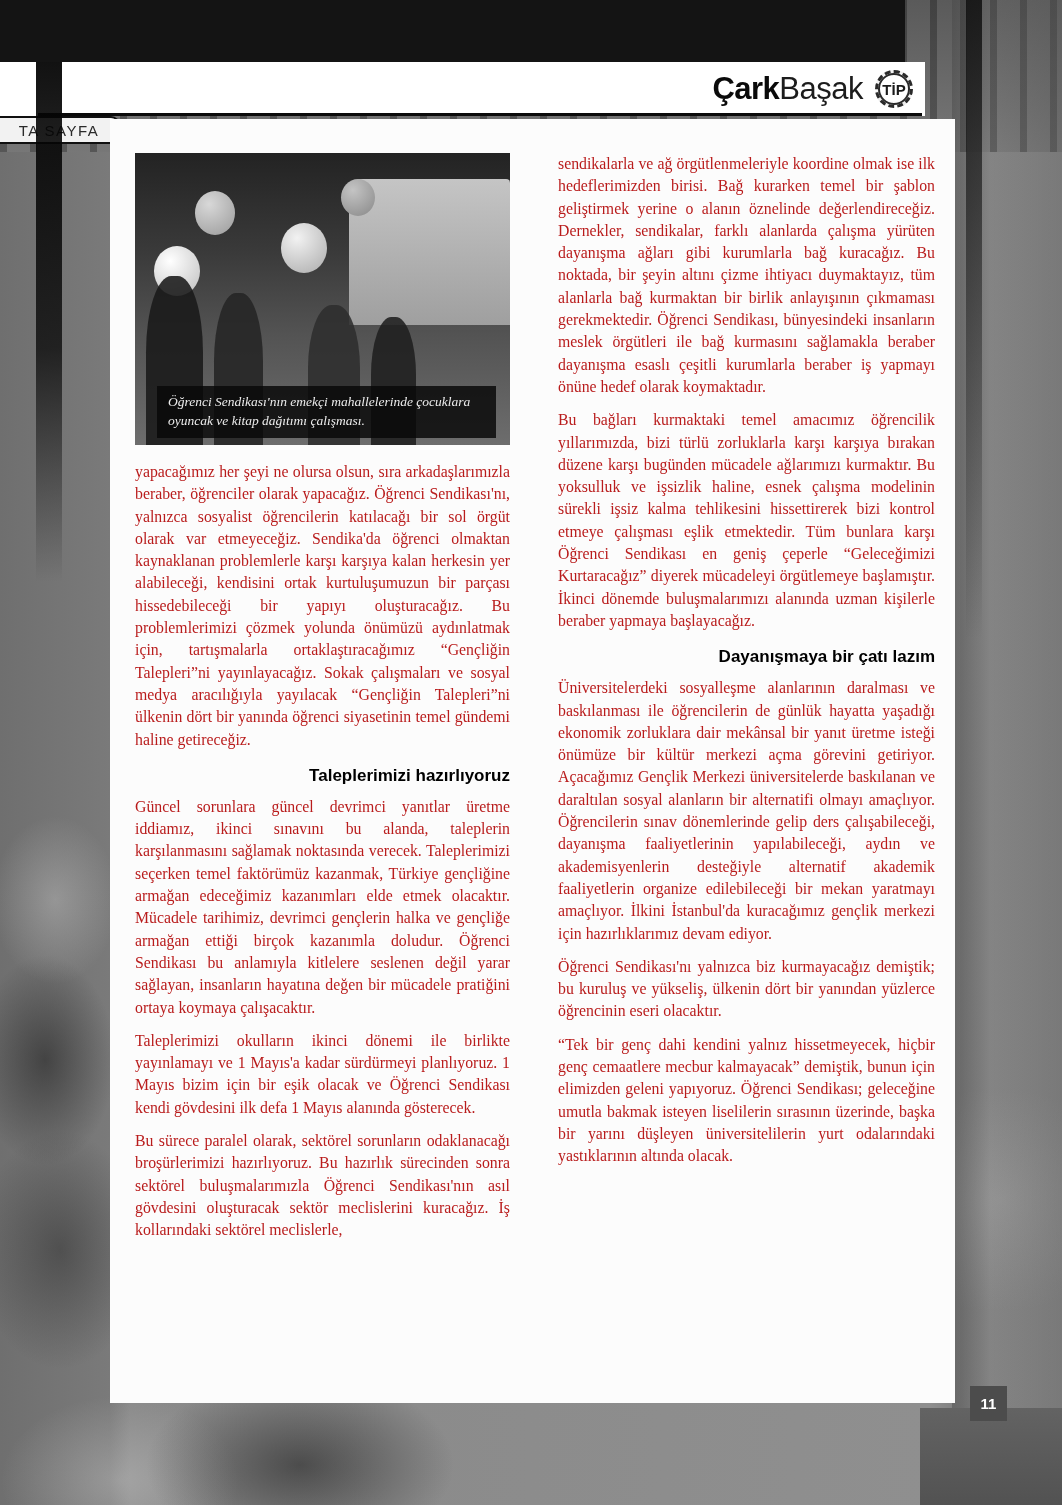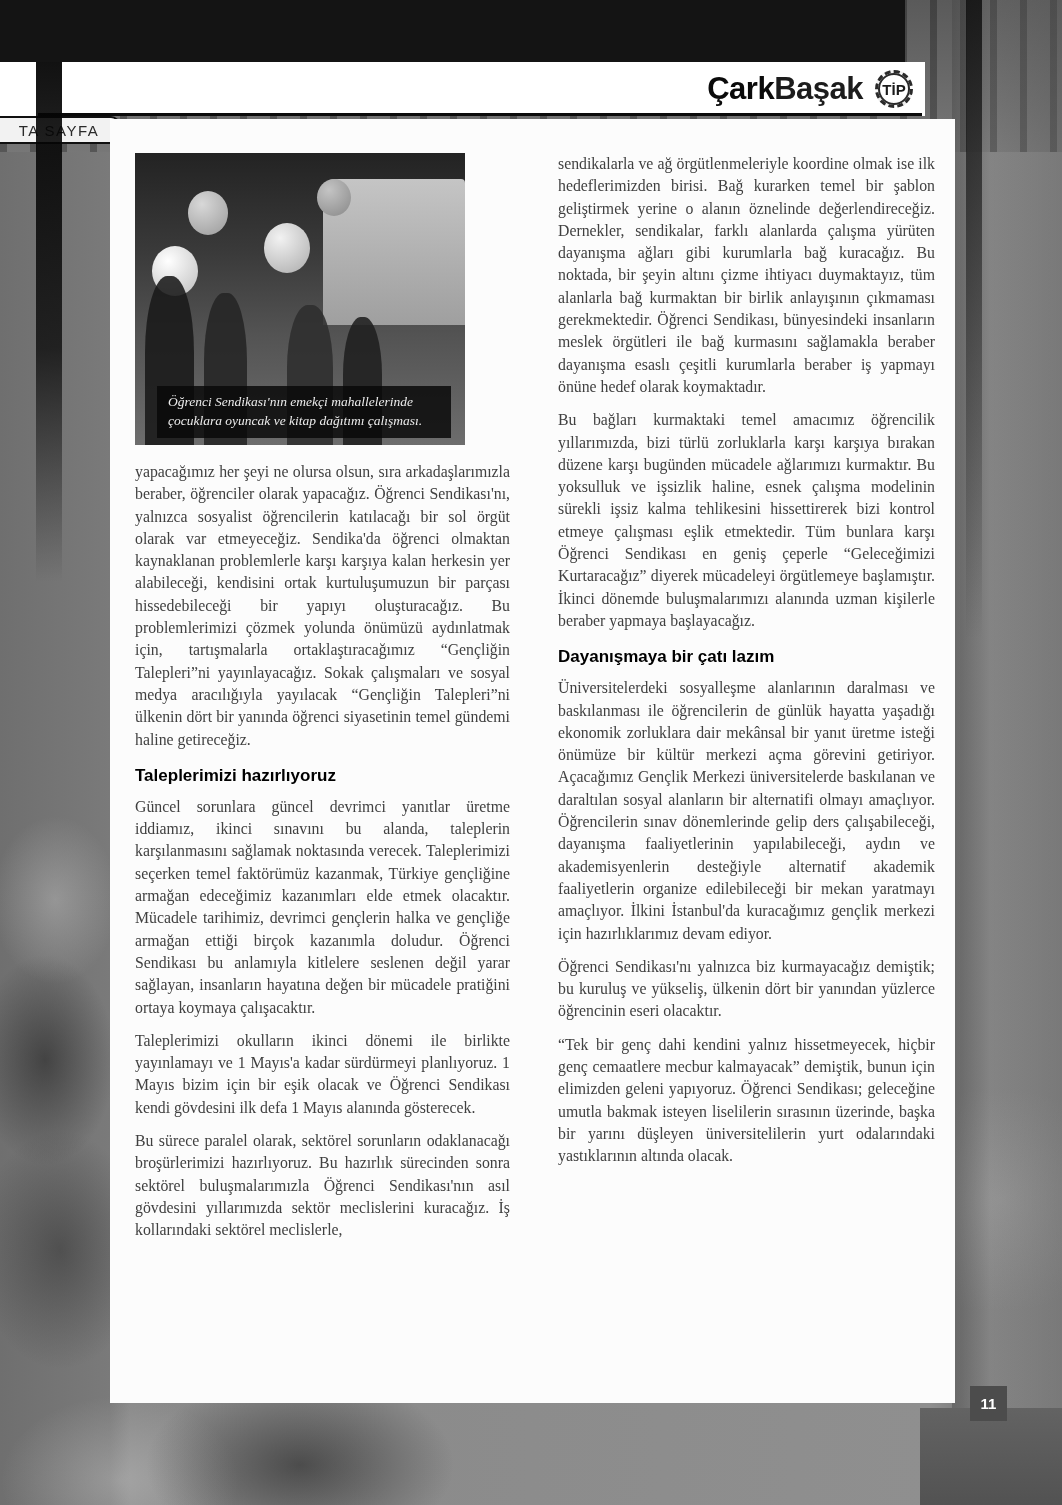--- a/index.html
+++ b/index.html
@@ -40,21 +40,21 @@
   }
   
   .top-bar{position:absolute;left:0;top:0;width:905px;height:62px;background:#141414;}
   .header-band{
     position:absolute;left:0;top:62px;width:925px;height:54px;background:#ffffff;
     display:flex;align-items:center;justify-content:flex-end;gap:12px;
     padding-right:12px;box-sizing:border-box;
   }
   .brand{font-family:"Liberation Sans",sans-serif;font-size:31px;letter-spacing:-0.5px;color:#0a0a0a;white-space:nowrap;}
   .brand-bold{font-weight:700;}
-  .brand-light{font-weight:700;color:#1c1c1c;}
+  .brand-light{font-weight:400;color:#1c1c1c;}
   .badge{
     width:38px;height:38px;border-radius:50%;
     border:3px dashed #2a2a2a;box-sizing:border-box;
     box-shadow:inset 0 0 0 2px #2a2a2a;
     background:radial-gradient(circle at 50% 45%, #ffffff 55%, #dcdcdc 100%);
     display:flex;align-items:center;justify-content:center;flex:0 0 auto;
   }
   .badge-text{font-family:"Liberation Sans",sans-serif;font-size:15px;font-weight:800;color:#1a1a1a;}
   .header-rule{position:absolute;left:38px;top:113px;width:884px;height:3px;background:#0a0a0a;}
   .section-tab{
@@ -65,30 +65,30 @@
   }
   
   .content{
     position:absolute;left:110px;top:119px;width:845px;height:1284px;
     background:#fcfcfc;box-sizing:border-box;
     padding:34px 20px 0 25px;display:flex;gap:48px;overflow:hidden;
   }
   .col{width:375px;flex:0 0 auto;}
   .col.right{width:377px;}
   .col p{
-    margin:0 0 11px;text-align:justify;color:#404040;
+    margin:0 0 11px;text-align:justify;color:#b91c1c;
     font-size:15.8px;line-height:22.3px;
   }
   .col h3{
     font-family:"Liberation Sans",sans-serif;font-size:17px;font-weight:700;
-    color:#000;margin:15px 0 10px;
+    color:#000;margin:15px 0 10px;text-align:right;
   }
   
   .photo{
-    position:relative;margin:0 0 16px;width:330px;height:292px;overflow:hidden;
+    position:relative;margin:0 0 16px;width:375px;height:292px;overflow:hidden;
     background:linear-gradient(180deg,#232323 0%,#3a3a3a 34%,#535353 62%,#6d6d6d 100%);
   }
   .van{
     position:absolute;right:0;top:9%;width:43%;height:50%;
     background:linear-gradient(180deg,#d6d6d6,#a8a8a8);
     border-radius:12px 4px 0 0;opacity:0.9;
   }
   .balloon{position:absolute;border-radius:50%;}
   .b1{left:5%;top:32%;width:46px;height:50px;background:radial-gradient(circle at 35% 30%, #ffffff, #bdbdbd);}
   .b2{left:16%;top:13%;width:40px;height:44px;background:radial-gradient(circle at 35% 30%, #d8d8d8, #9a9a9a);}
@@ -147,21 +147,21 @@
         <div class="person p1"></div>
         <div class="person p2"></div>
         <div class="person p3"></div>
         <div class="person p4"></div>
         <figcaption class="caption">Öğrenci Sendikası'nın emekçi mahallelerinde çocuklara oyuncak ve kitap dağıtımı çalışması.</figcaption>
       </figure>
       <p>yapacağımız her şeyi ne olursa olsun, sıra arkadaşlarımızla beraber, öğrenciler olarak yapacağız. Öğrenci Sendikası'nı, yalnızca sosyalist öğrencilerin katılacağı bir sol örgüt olarak var etmeyeceğiz. Sendika'da öğrenci olmaktan kaynaklanan problemlerle karşı karşıya kalan herkesin yer alabileceği, kendisini ortak kurtuluşumuzun bir parçası hissedebileceği bir yapıyı oluşturacağız. Bu problemlerimizi çözmek yolunda önümüzü aydınlatmak için, tartışmalarla ortaklaştıracağımız “Gençliğin Talepleri”ni yayınlayacağız. Sokak çalışmaları ve sosyal medya aracılığıyla yayılacak “Gençliğin Talepleri”ni ülkenin dört bir yanında öğrenci siyasetinin temel  gündemi haline getireceğiz.</p>
       <h3>Taleplerimizi hazırlıyoruz</h3>
       <p>Güncel sorunlara güncel devrimci yanıtlar üretme iddiamız, ikinci sınavını bu alanda, taleplerin karşılanmasını sağlamak noktasında verecek. Taleplerimizi seçerken temel faktörümüz kazanmak, Türkiye gençliğine armağan edeceğimiz kazanımları elde etmek olacaktır. Mücadele tarihimiz, devrimci gençlerin halka ve gençliğe armağan ettiği birçok kazanımla doludur. Öğrenci Sendikası bu anlamıyla kitlelere seslenen değil yarar sağlayan, insanların hayatına değen bir mücadele pratiğini ortaya koymaya çalışacaktır.</p>
       <p>Taleplerimizi okulların ikinci dönemi ile birlikte yayınlamayı ve 1 Mayıs'a kadar sürdürmeyi planlıyoruz. 1 Mayıs bizim için bir eşik olacak ve Öğrenci Sendikası kendi gövdesini ilk defa 1 Mayıs alanında gösterecek.</p>
-      <p>Bu sürece paralel olarak, sektörel sorunların odaklanacağı broşürlerimizi hazırlıyoruz. Bu hazırlık sürecinden sonra sektörel buluşmalarımızla Öğrenci Sendikası'nın asıl gövdesini yıllarımızda sektör meclislerini kuracağız. İş kollarındaki sektörel meclislerle,</p>
+      <p>Bu sürece paralel olarak, sektörel sorunların odaklanacağı broşürlerimizi hazırlıyoruz. Bu hazırlık sürecinden sonra sektörel buluşmalarımızla Öğrenci Sendikası'nın asıl gövdesini oluşturacak sektör meclislerini kuracağız. İş kollarındaki sektörel meclislerle,</p>
     </div>
 
     <div class="col right">
       <p>sendikalarla ve ağ örgütlenmeleriyle koordine olmak ise ilk hedeflerimizden birisi. Bağ kurarken temel bir şablon geliştirmek yerine o alanın öznelinde değerlendireceğiz. Dernekler, sendikalar, farklı alanlarda çalışma yürüten dayanışma ağları gibi kurumlarla bağ kuracağız. Bu noktada, bir şeyin altını çizme ihtiyacı duymaktayız, tüm alanlarla bağ kurmaktan bir birlik anlayışının çıkmaması gerekmektedir. Öğrenci Sendikası, bünyesindeki insanların meslek örgütleri ile bağ kurmasını sağlamakla beraber dayanışma esaslı çeşitli kurumlarla beraber iş yapmayı önüne hedef olarak koymaktadır.</p>
       <p>Bu bağları kurmaktaki temel amacımız öğrencilik yıllarımızda, bizi türlü zorluklarla karşı karşıya bırakan düzene karşı bugünden mücadele ağlarımızı kurmaktır. Bu yoksulluk ve işsizlik haline, esnek çalışma modelinin sürekli işsiz kalma tehlikesini hissettirerek bizi kontrol etmeye çalışması eşlik etmektedir. Tüm bunlara karşı Öğrenci Sendikası en geniş çeperle “Geleceğimizi Kurtaracağız” diyerek mücadeleyi örgütlemeye başlamıştır. İkinci dönemde buluşmalarımızı alanında uzman kişilerle beraber yapmaya başlayacağız.</p>
       <h3>Dayanışmaya bir çatı lazım</h3>
       <p>Üniversitelerdeki sosyalleşme alanlarının daralması ve baskılanması ile öğrencilerin de günlük hayatta yaşadığı ekonomik zorluklara dair mekânsal bir yanıt üretme isteği önümüze bir kültür merkezi açma görevini getiriyor. Açacağımız Gençlik Merkezi üniversitelerde baskılanan ve daraltılan sosyal alanların bir alternatifi olmayı amaçlıyor. Öğrencilerin sınav dönemlerinde gelip ders çalışabileceği, dayanışma faaliyetlerinin yapılabileceği, aydın ve akademisyenlerin desteğiyle alternatif akademik faaliyetlerin organize edilebileceği bir mekan yaratmayı amaçlıyor. İlkini İstanbul'da kuracağımız gençlik merkezi için hazırlıklarımız devam ediyor.</p>
       <p>Öğrenci Sendikası'nı yalnızca biz kurmayacağız demiştik; bu kuruluş ve yükseliş, ülkenin dört bir yanından yüzlerce öğrencinin eseri olacaktır.</p>
       <p>“Tek bir genç dahi kendini yalnız hissetmeyecek, hiçbir genç cemaatlere mecbur kalmayacak” demiştik, bunun için elimizden geleni yapıyoruz. Öğrenci Sendikası; geleceğine umutla bakmak isteyen liselilerin sırasının üzerinde, başka bir yarını düşleyen üniversitelilerin yurt odalarındaki yastıklarının altında olacak.</p>
     </div>

